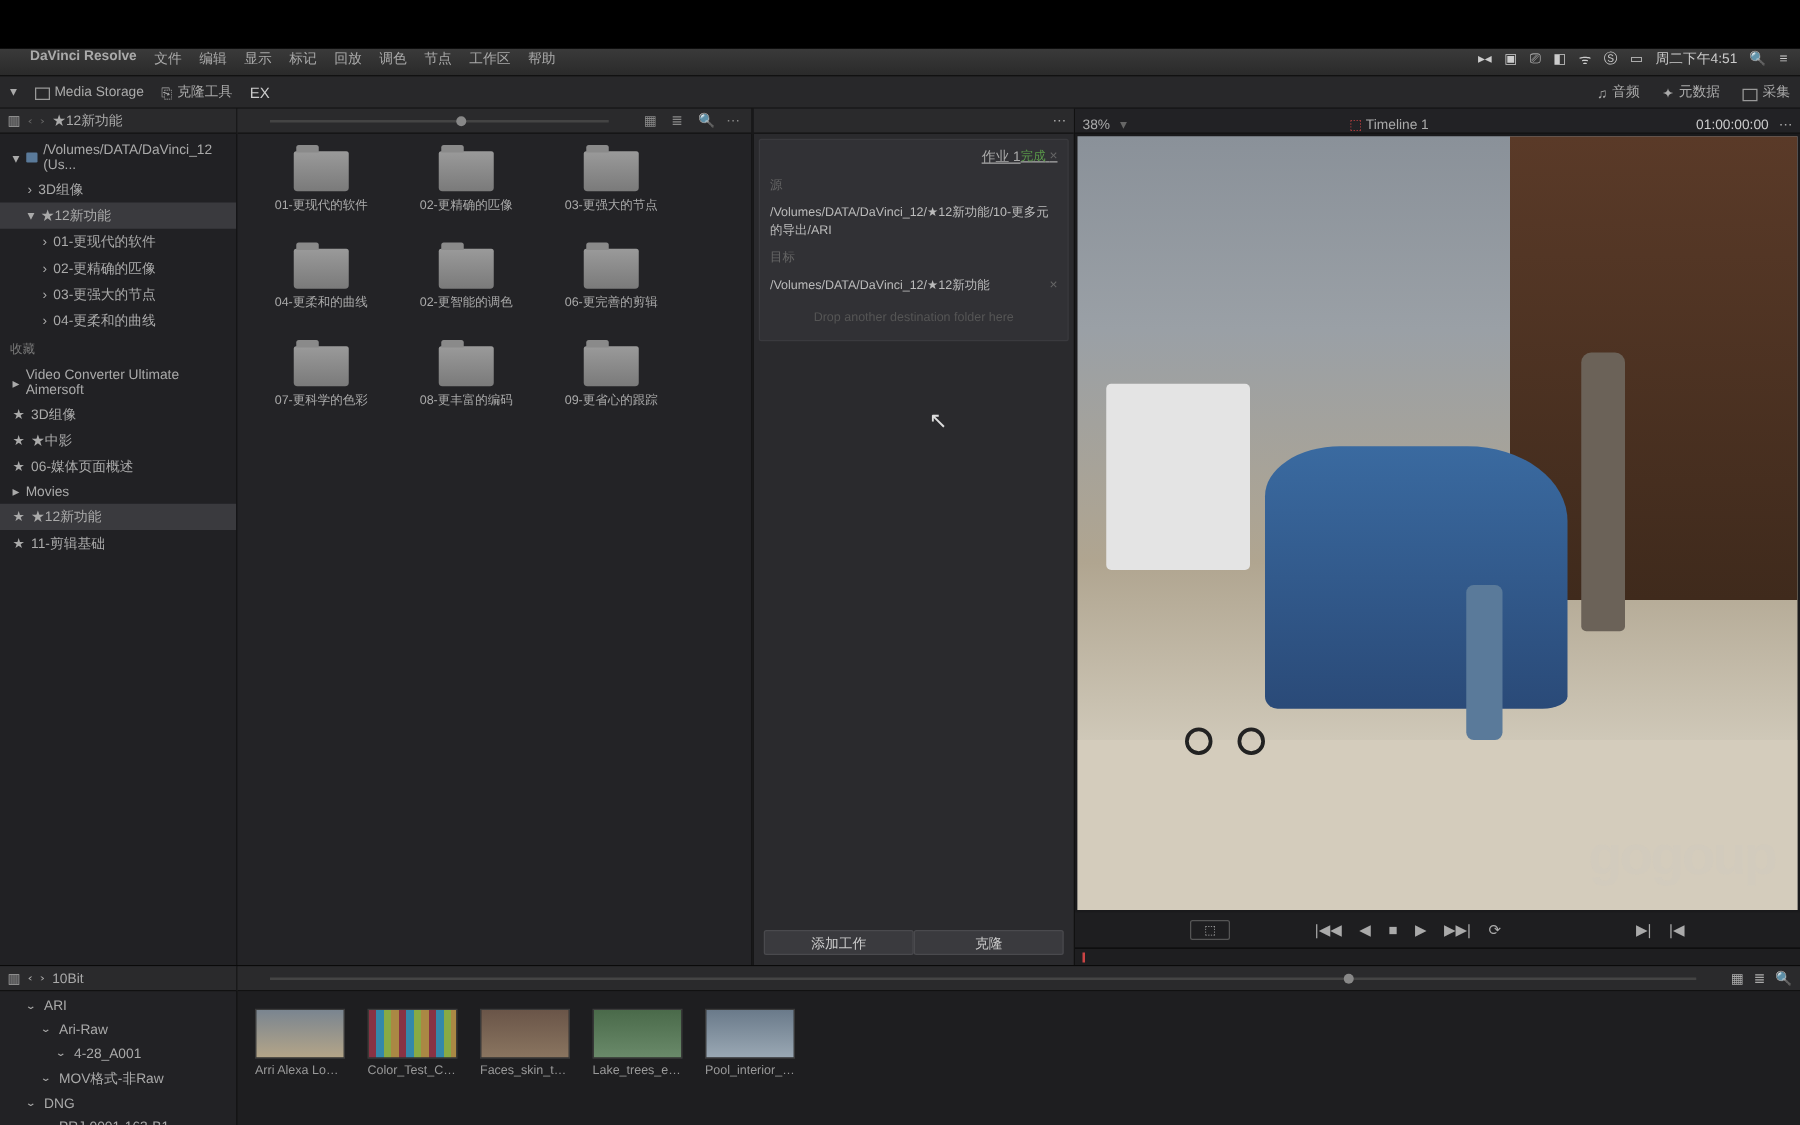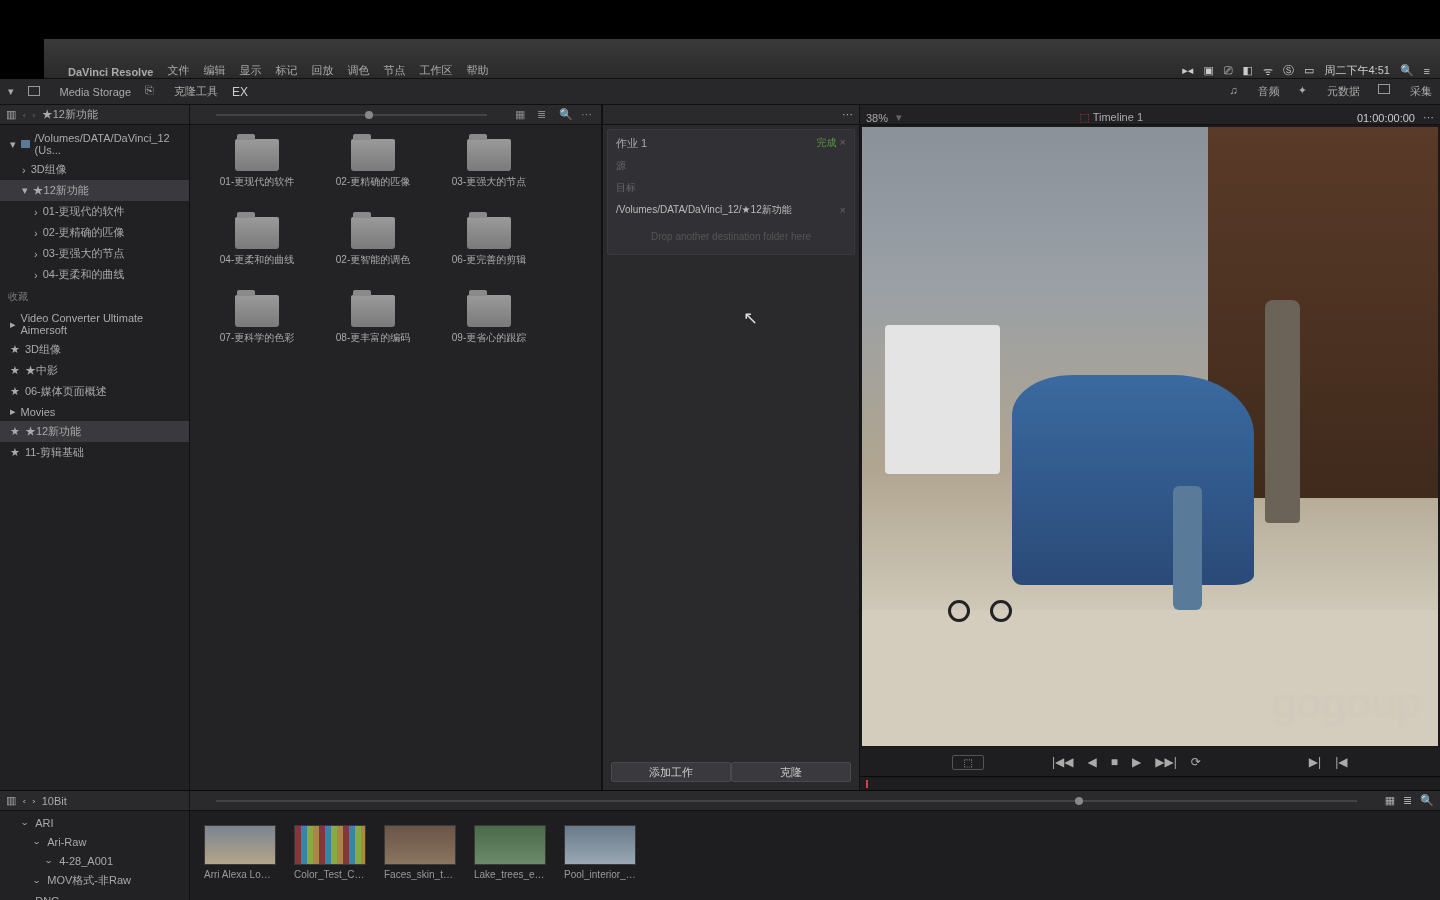--- a/index.html
+++ b/index.html
@@ -1,25 +1,25 @@
 <!DOCTYPE html>
 <html><head>
 <meta charset="utf-8">
 <style>
 * { margin: 0; padding: 0; box-sizing: border-box; font-family: -apple-system, "Helvetica Neue", Arial, sans-serif; font-size: 11px; color: #aaa; }
 body { width: 1440px; height: 900px; background: #000; overflow: hidden; }
 .black-top { height: 39px; background: #000; }
-.menubar { height: 40px; background: linear-gradient(#3a3a3a,#2a2a2a); display: flex; align-items: flex-end; padding: 0 10px; gap: 14px; color: #ddd; border-bottom:1px solid #111;margin-left:44px;}
+.menubar { height: 22px; background: linear-gradient(#3a3a3a,#2a2a2a); display: flex; align-items: flex-start; padding: 0 10px; gap: 14px; color: #ddd; border-bottom:1px solid #111;}
 .menubar .apple { font-size: 13px; }
 .menubar .appname { font-weight: bold; }
 .menubar .spacer { flex: 1; }
 .menubar .right { display: flex; align-items: center; gap: 10px; font-size: 11px; }
 .menubar .right span { color:#ccc; }
 .toolbar { height: 26px; background: #28282a; display: flex; align-items: center; padding: 0 8px; gap: 14px; border-bottom:1px solid #111;}
-.toolbar .tb-item { display: flex; align-items: flex-start; gap: 20px; font-size: 11px; color:#bbb; cursor:default;}
+.toolbar .tb-item { display: flex; align-items: flex-end; gap: 4px; font-size: 11px; color:#bbb; cursor:default;}
 .toolbar .tb-center { flex: 1; text-align: left; font-size:12px; color:#ccc;}
 .toolbar .tb-right { display:flex; gap:18px; align-items:center; }
 .main { display: flex; height: calc(900px - 39px - 22px - 26px - 38px - 90px); background:#1c1c1e;}
 .left-panel { width: 190px; display: flex; flex-direction: column; background:#212124; border-right:1px solid #111;}
 .path-bar { height: 20px; display:flex; align-items:center; gap:6px; padding:0 6px; font-size:11px; border-bottom:1px solid #111; background:#2a2a2c;}
 .path-bar .chev { color:#666; cursor:pointer;}
 .tree { flex:1; overflow:auto; font-size:11px; padding:4px 0;}
 .tree .item { padding: 3px 6px 3px 16px; display:flex; align-items:center; gap:5px; color:#a8a8a8; cursor:pointer;}
 .tree .item.l1 { padding-left: 10px;}
 .tree .item.l2 { padding-left: 22px;}
@@ -34,21 +34,21 @@
 .mid-toolbar .slider::after{ content:''; position:absolute; left:55%; top:-3px; width:8px; height:8px; background:#888; border-radius:50%;}
 .mid-toolbar .iconbtn { width:14px; height:14px; color:#888; cursor:pointer;}
 .folder-grid { flex:1; padding:10px 12px; display:grid; grid-template-columns:repeat(3,110px); grid-auto-rows:78px; gap:0px 6px; align-content:start;}
 .folder-cell { display:flex; flex-direction:column; align-items:center; justify-content:flex-start; gap:4px;}
 .folder-icon { width:44px; height:32px; background:linear-gradient(#9a9a9a,#7a7a7a); border-radius:2px 2px 3px 3px; position:relative; margin-top:4px;}
 .folder-icon::before{ content:''; position:absolute; top:-5px; left:2px; width:18px; height:6px; background:#8a8a8a; border-radius:2px 2px 0 0;}
 .folder-cell .lbl { font-size:10px; color:#aaa; text-align:center;}
 .clone-panel { width:258px; background:#2a2a2d; border-right:1px solid #111; border-left:1px solid #111; display:flex; flex-direction:column;}
 .clone-toolbar { height:20px; background:#2a2a2c; border-bottom:1px solid #111; display:flex; justify-content:flex-end; align-items:center; padding:0 6px; gap:8px;}
 .job-card { margin:4px; background:#313135; border:1px solid #3a3a3e; border-radius:2px; padding:6px 8px; display:flex; flex-direction:column; gap:8px;}
-.job-card .jh { display:flex; justify-content:space-between; font-size:11px;}
+.job-card .jh { display:flex; justify-content:flex-end; font-size:11px;text-decoration:underline;}
 .job-card .jh .done{ color:#5a9a4a; font-size:10px;}
 .job-card .lbl-s { color:#666; font-size:10px;}
 .job-card .path { font-size:10px; color:#bbb; word-break:break-all;}
 .job-card .dest-row { display:flex; justify-content:space-between; align-items:center;}
 .job-card .x { color:#666; cursor:pointer;}
 .job-card .drop { text-align:center; color:#555; font-size:10px; padding:6px 0;}
 .clone-spacer { flex:1; position:relative;}
 .cursor-arrow { position:absolute; left:140px; top:48px; font-size:18px; color:#ddd;}
 .clone-btns { display:flex; padding:8px;}
 .clone-btns button { flex:1; height:20px; background:#3a3a3e; border:1px solid #4a4a4e; color:#ccc; font-size:11px; border-radius:2px; cursor:pointer;}
@@ -278,20 +278,21 @@
   <div class="clone-panel">
     <div class="clone-toolbar">
       <span class="iconbtn">⋯</span>
     </div>
     <div class="job-card">
       <div class="jh">
           <span>作业 1</span>
           <span><span class="done">完成</span> <span class="x">×</span></span>
         </div>
       <div class="lbl-s">源</div>
+      <div class="path">/Volumes/DATA/DaVinci_12/★12新功能/10-更多元的导出/ARI</div>
       <div class="lbl-s">目标</div>
       <div class="dest-row">
           <span class="path">/Volumes/DATA/DaVinci_12/★12新功能</span>
           <span class="x">×</span>
         </div>
       <div class="drop">Drop another destination folder here</div>
     </div>
     <div class="clone-spacer">
       <span class="cursor-arrow">↖</span>
     </div>

